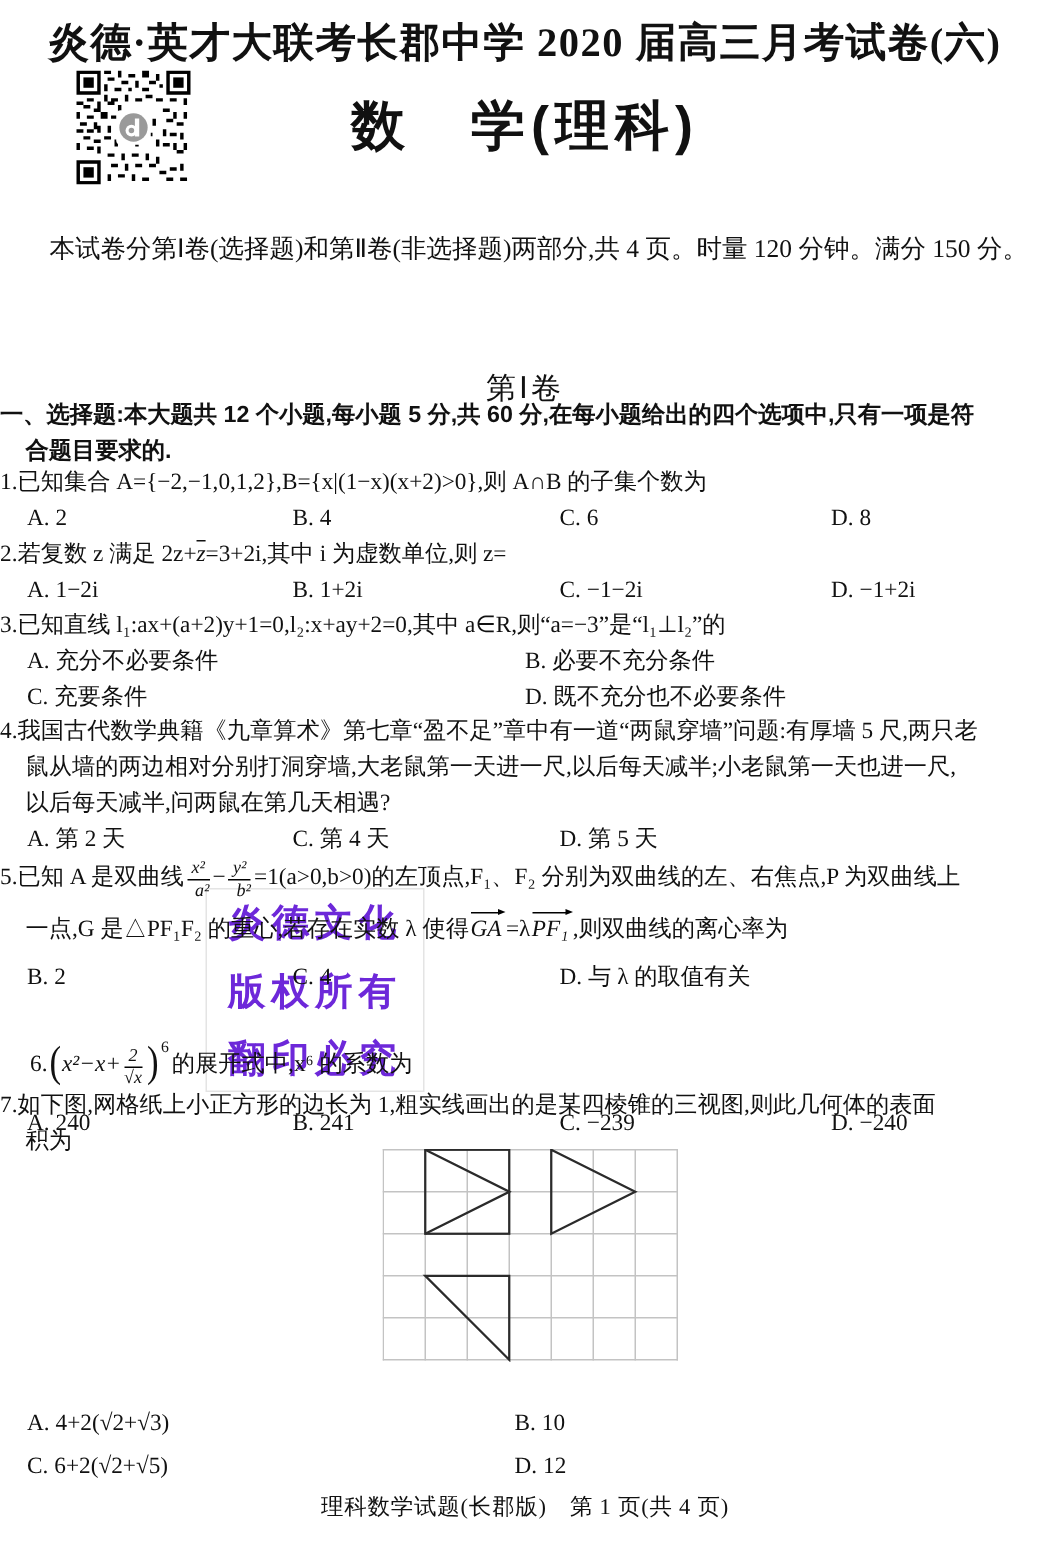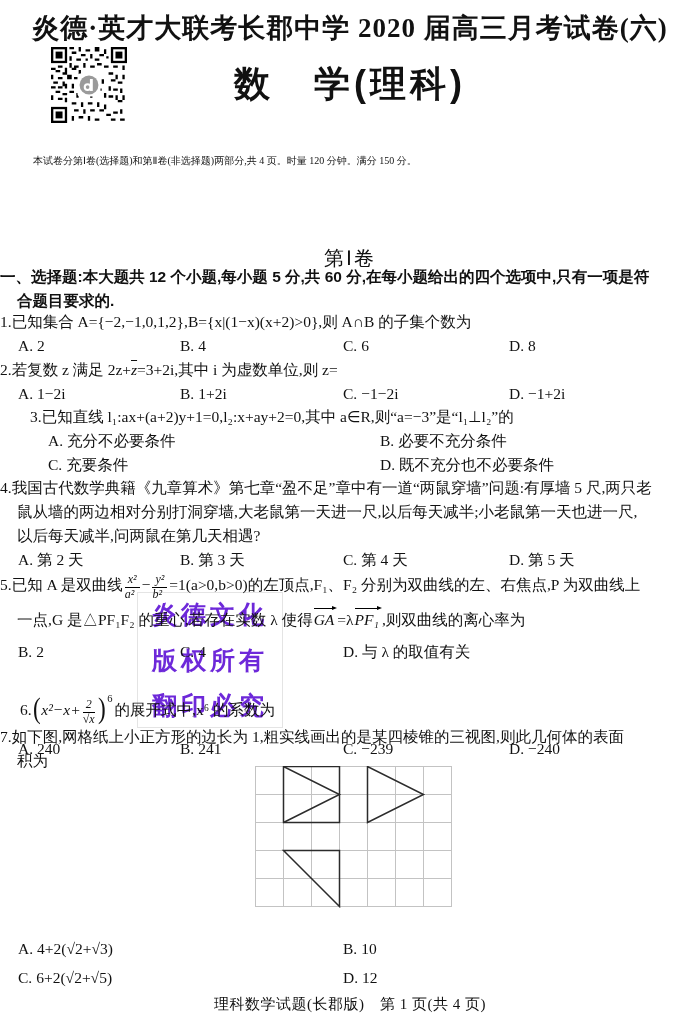--- a/index.html
+++ b/index.html
@@ -6,37 +6,37 @@
   .page{position:relative;width:700px;height:1028px;background:#ffffff;overflow:hidden;
         font-family:"Liberation Serif", serif;color:#111;}
   .layer{position:absolute;inset:0;}
   .wm-layer{z-index:0;}
   .content{z-index:1;}
   .abs{position:absolute;}
   .center{left:0;right:0;text-align:center;}
   .hei{font-family:"Liberation Sans", sans-serif;font-weight:bold;}
   .page-title{top:10px;font-size:27px;font-weight:bold;letter-spacing:1px;white-space:nowrap;}
   .subject-title{top:60px;font-size:36px;letter-spacing:4px;}
-  .intro{top:154px;left:33px;right:6px;font-size:10px;white-space:nowrap;}
+  .intro{top:154px;left:33px;right:6px;font-size:17px;white-space:nowrap;}
   .sec-title{top:245px;font-size:20px;font-weight:normal;letter-spacing:2px;}
   .sec-note{top:265px;left:0;right:0;font-size:15.5px;line-height:23.5px;}
   .sec-note .l2{padding-left:17px;}
   .q{left:0;right:0;font-size:15.5px;}
   .q-line{line-height:24px;white-space:nowrap;}
   .q-wrap{padding-left:17px;}
-  .opts4{display:grid;grid-template-columns:162px 163px 166px auto;padding-left:18px;line-height:24px;white-space:nowrap;}
+  .opts4{display:grid;grid-template-columns:162px 163px 166px auto;padding-left:18px;line-height:24px;white-space:nowrap;gap:15px;}
   .opts2{display:grid;grid-template-columns:332px auto;padding-left:18px;line-height:24px;white-space:nowrap;}
   .opts7{display:grid;grid-template-columns:325px auto;padding-left:18px;line-height:29px;white-space:nowrap;}
   .opt-label{margin-right:4px;}
   .ol{text-decoration:overline;font-style:italic;}
   .vec{position:relative;font-style:italic;margin:0 3px 0 1px;}
   .vec::before{content:"";position:absolute;left:0;right:1px;top:-3px;border-top:1.2px solid #000;}
   .vec::after{content:"";position:absolute;right:-3px;top:-5.5px;width:0;height:0;
               border-top:2.5px solid transparent;border-bottom:2.5px solid transparent;border-left:5px solid #000;}
-  .frac{display:inline-block;text-align:left;vertical-align:-8px;line-height:1.08;font-size:12px;font-style:italic;margin:0 2px;}
+  .frac{display:inline-block;text-align:right;vertical-align:-8px;line-height:1.08;font-size:12px;font-style:italic;margin:0 2px;}
   .frac .fn{display:block;border-bottom:1px solid #000;padding:0 3px 0.5px 3px;}
   .frac .fd{display:block;padding-top:0.5px;}
   .tall{line-height:38px;}
   .bigp{font-size:29px;font-weight:400;vertical-align:-3px;display:inline-block;transform:scaleX(.8);}
   .exp{display:inline-block;font-size:10.5px;vertical-align:13px;margin:0 2px 0 1px;}
   .figure{top:766px;left:255px;}
   .q7opts{top:934px;}
   .footer{top:995px;font-size:15px;letter-spacing:0.5px;}
   .qr{top:47px;left:50px;}
   .watermark{position:absolute;left:137px;top:592px;width:144px;height:124px;border:1px solid #e4e4e4;
@@ -115,39 +115,38 @@
         <span>2.若复数 z 满足 2z+</span><span class="ol">z</span><span>=3+2i,其中 i 为虚数单位,则 z=</span>
       </div>
       <div class="opts4">
         <div><span class="opt-label">A.</span><span>1−2i</span></div>
         <div><span class="opt-label">B.</span><span>1+2i</span></div>
         <div><span class="opt-label">C.</span><span>−1−2i</span></div>
         <div><span class="opt-label">D.</span><span>−1+2i</span></div>
       </div>
     </div>
 
-    <div class="abs q" style="top:405px;padding-left:30px;">
+    <div class="abs q" style="top:405px;">
       <div class="q-line">3.已知直线 l₁:ax+(a+2)y+1=0,l₂:x+ay+2=0,其中 a∈R,则“a=−3”是“l₁⊥l₂”的</div>
       <div class="opts2">
         <div><span class="opt-label">A.</span><span>充分不必要条件</span></div>
         <div><span class="opt-label">B.</span><span>必要不充分条件</span></div>
       </div>
       <div class="opts2">
         <div><span class="opt-label">C.</span><span>充要条件</span></div>
         <div><span class="opt-label">D.</span><span>既不充分也不必要条件</span></div>
       </div>
     </div>
 
     <div class="abs q" style="top:476px;">
       <div class="q-line">4.我国古代数学典籍《九章算术》第七章“盈不足”章中有一道“两鼠穿墙”问题:有厚墙 5 尺,两只老</div>
       <div class="q-line q-wrap">鼠从墙的两边相对分别打洞穿墙,大老鼠第一天进一尺,以后每天减半;小老鼠第一天也进一尺,</div>
       <div class="q-line q-wrap">以后每天减半,问两鼠在第几天相遇?</div>
       <div class="opts4">
         <div><span class="opt-label">A.</span><span>第 2 天</span></div>
-        <div><span class="opt-label">B.</span><span>第 3 天</span></div>
         <div><span class="opt-label">C.</span><span>第 4 天</span></div>
         <div><span class="opt-label">D.</span><span>第 5 天</span></div>
       </div>
     </div>
 
     <div class="abs q" style="top:566px;">
       <div class="q-line tall">
         <span>5.已知 A 是双曲线</span><span class="frac"><span class="fn">x²</span><span class="fd">a²</span></span><span>−</span><span class="frac"><span class="fn">y²</span><span class="fd">b²</span></span><span>=1(a&gt;0,b&gt;0)的左顶点,F₁、F₂ 分别为双曲线的左、右焦点,P 为双曲线上</span>
       </div>
       <div class="q-line q-wrap" style="margin-top:4px;">

